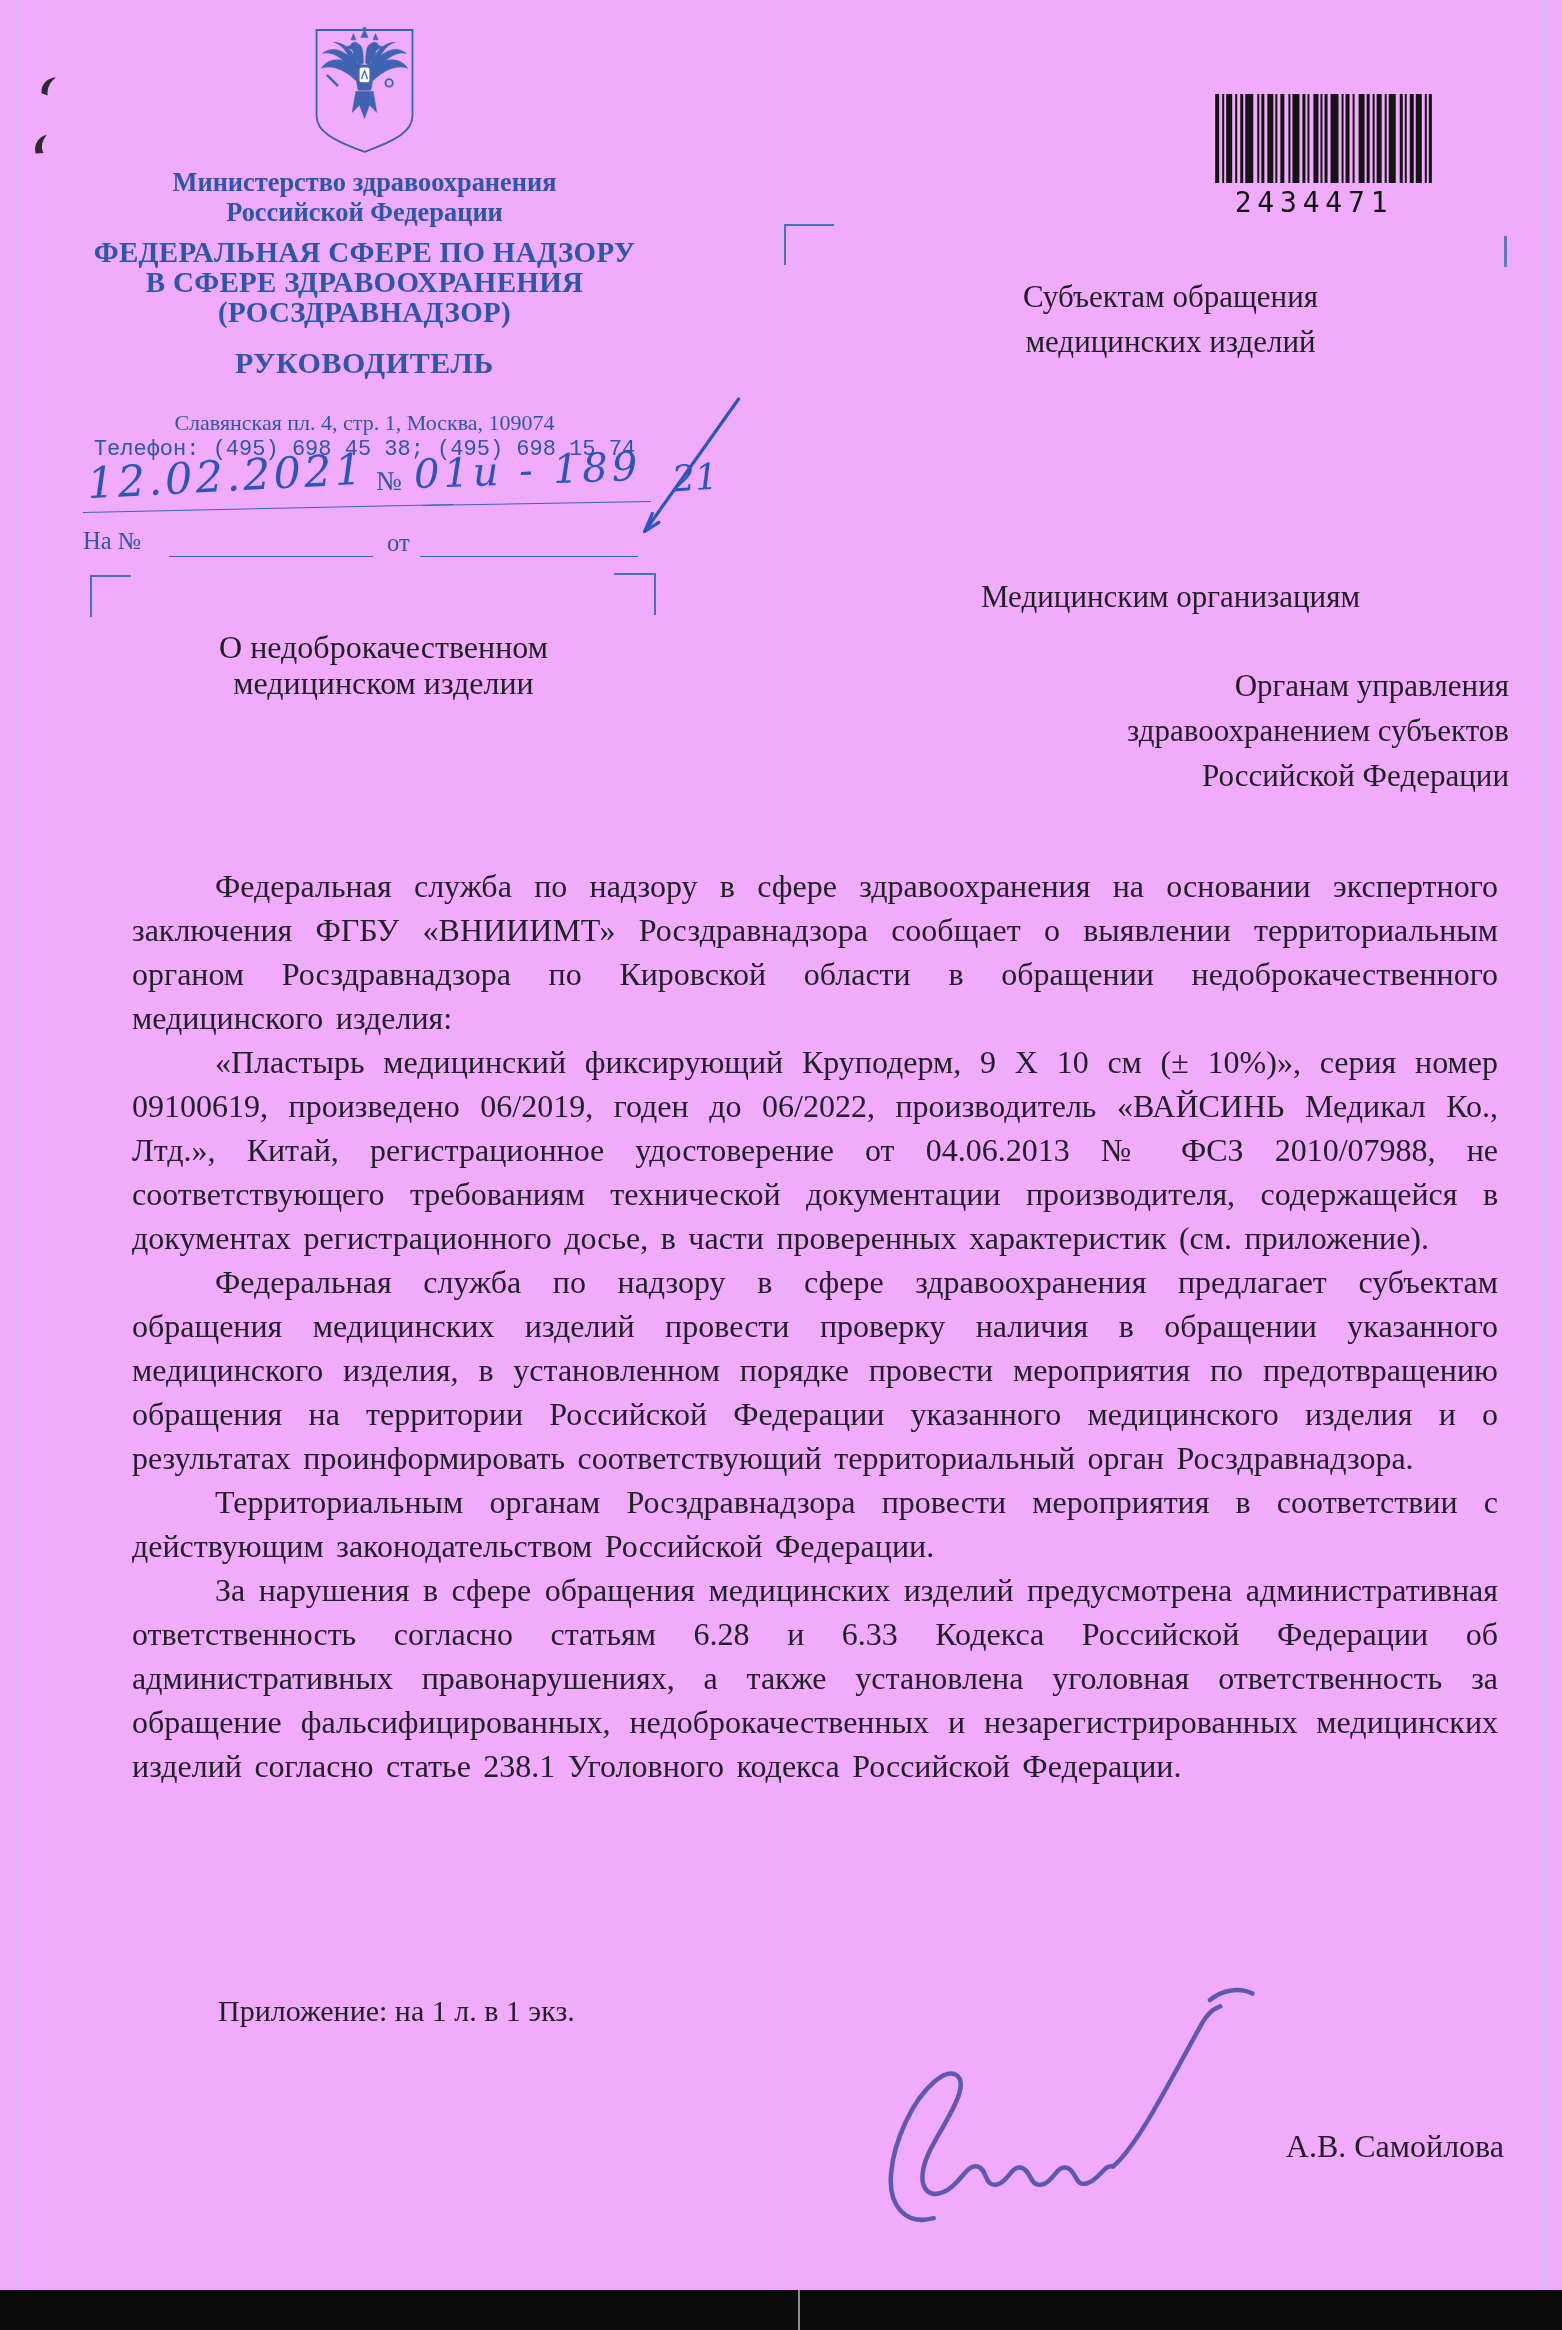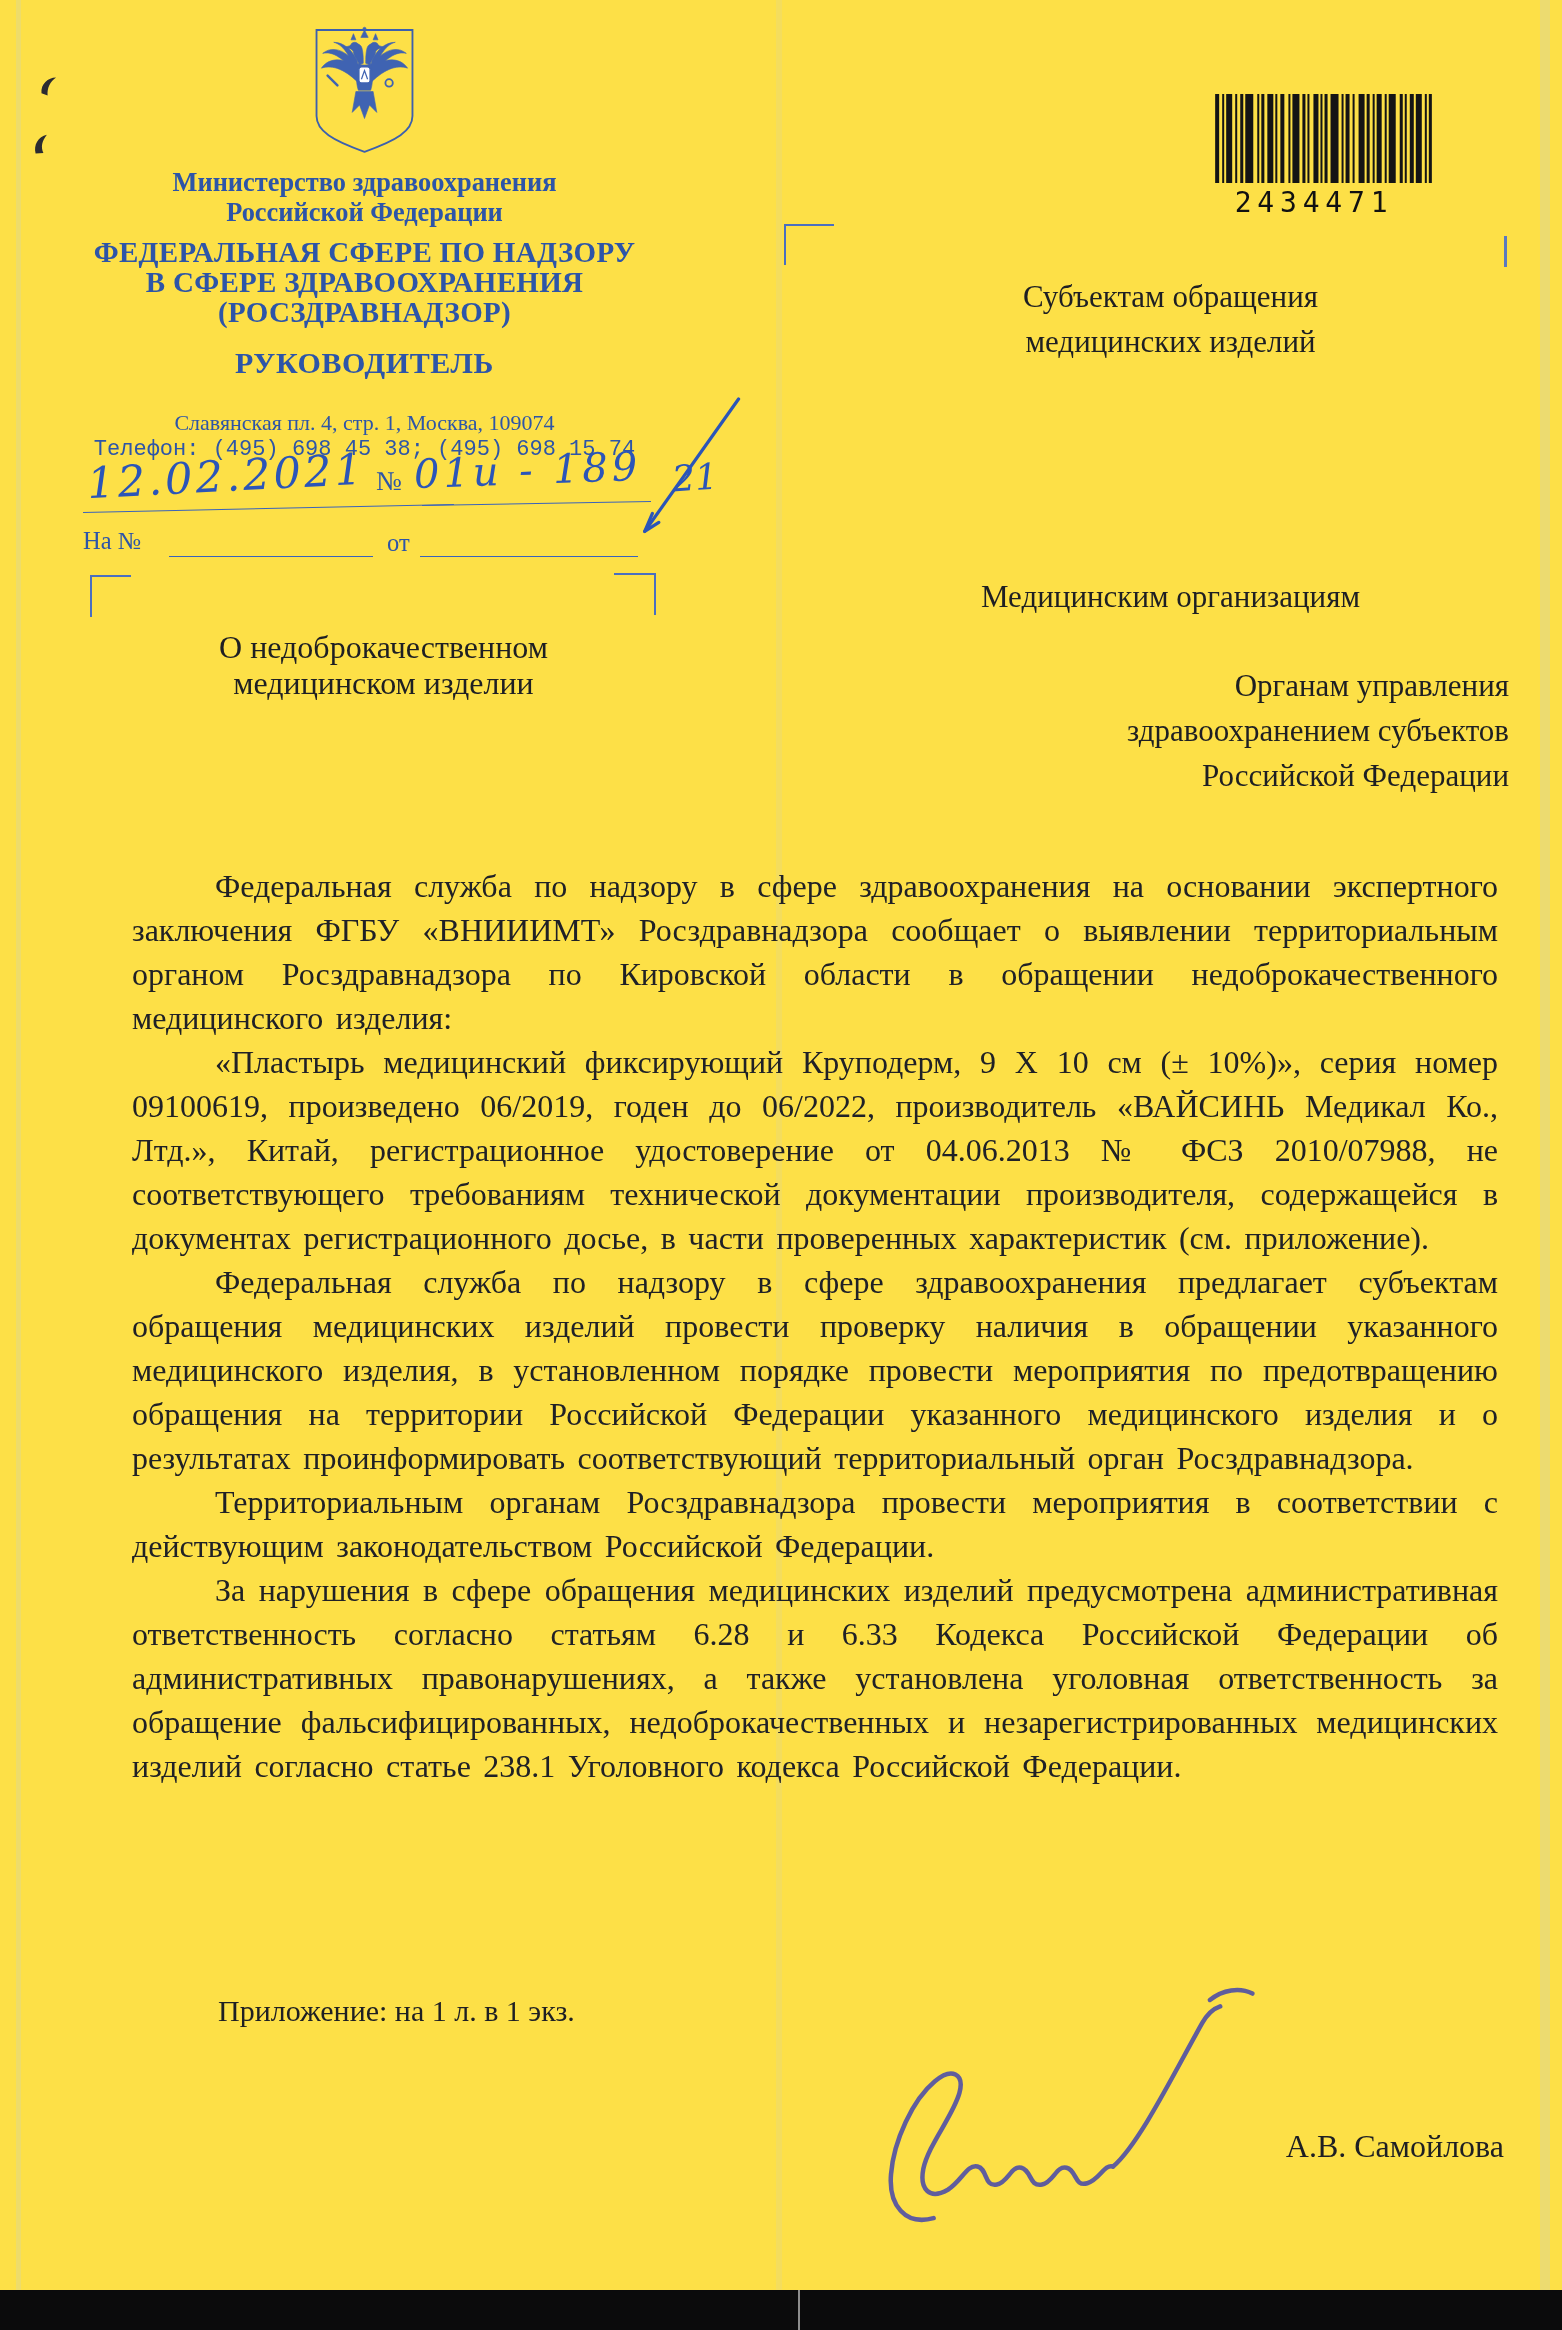--- a/index.html
+++ b/index.html
@@ -1,18 +1,18 @@
 <!DOCTYPE html>
 <html lang="ru" style="font-size:10.3px"><head>
 <meta charset="utf-8">
 <style>
   html,body{margin:0;padding:0;background:#e8e8e8;}
   .page{
     position:relative;width:1563px;height:2330px;margin:0 auto;
-    background:#fde047;overflow:hidden;
+    background:#f0abfc;overflow:hidden;
     font-family:"Liberation Serif", serif;color:#202126;
   }
   .streak{position:absolute;top:0;height:2290px;pointer-events:none;}
   .s1{left:15.5px;width:5.2px;background:rgba(188,205,230,.22);}
   .s2{left:776px;width:6.4px;background:rgba(188,205,230,.14);}
   .s3{left:1540px;width:10.3px;background:rgba(188,205,230,.26);}
 
   .letterhead{position:absolute;left:58px;top:24.5px;width:613px;text-align:center;color:#2d55a8;}
   .emblem{display:block;margin:0 auto 9px auto;}
   .ministry{font-weight:bold;font-size:26.4px;line-height:30px;white-space:pre-line;}

